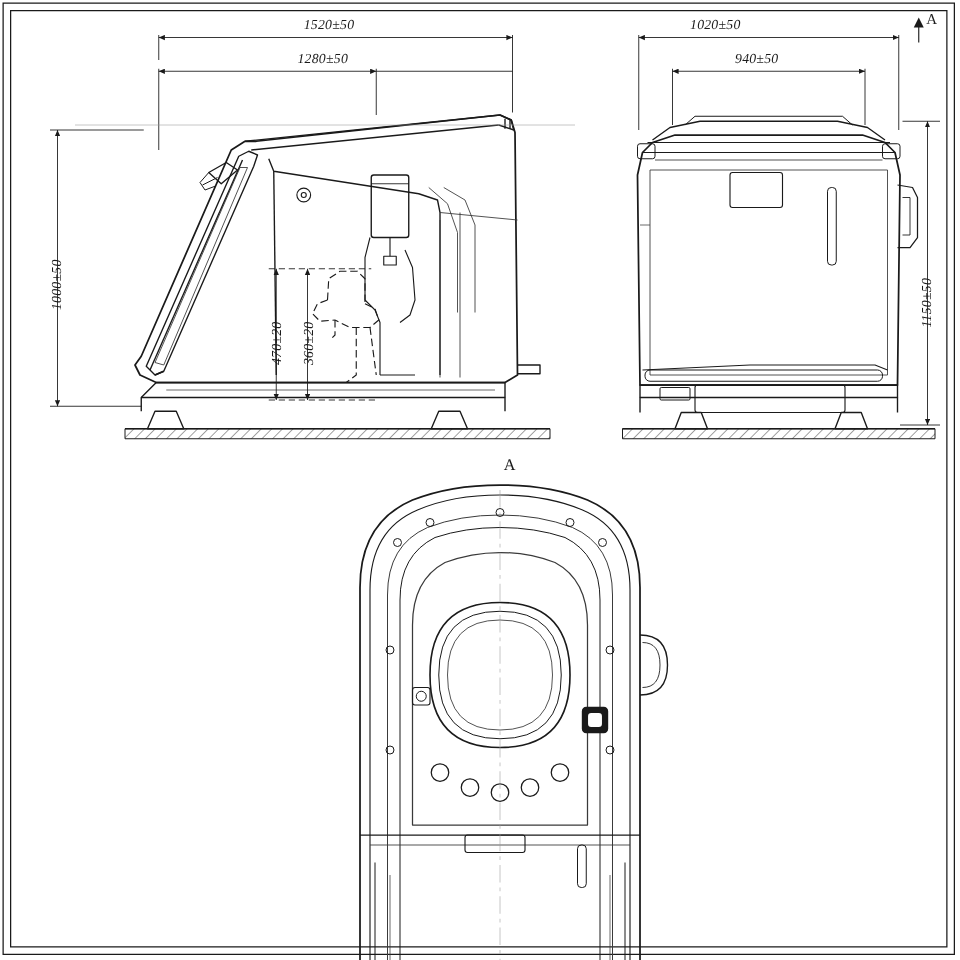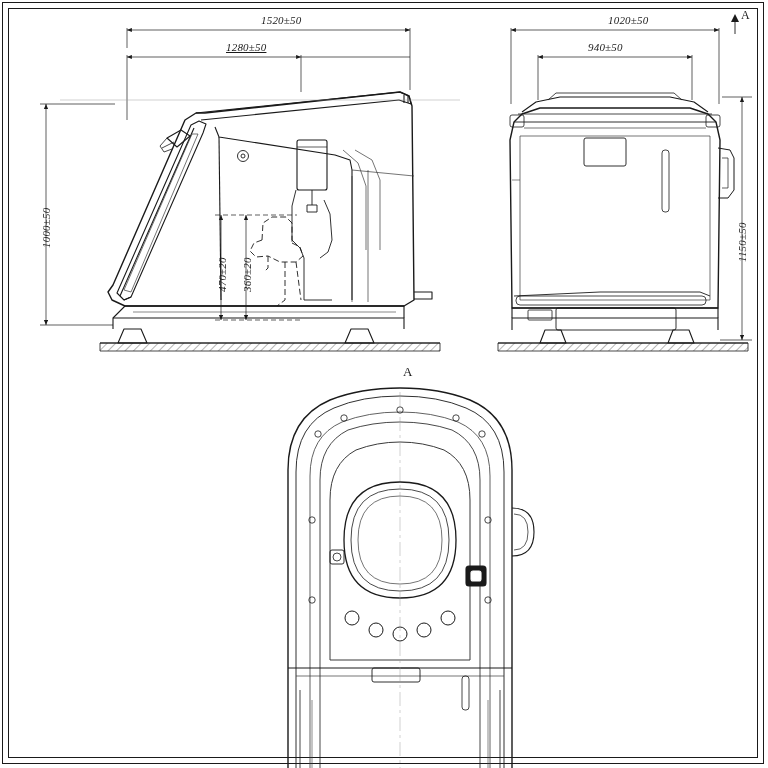--- a/index.html
+++ b/index.html
@@ -283,26 +283,26 @@
       <path d="M500,690 L500,768" stroke-width="0.8"></path>
       <rect x="372" y="668" width="48" height="14" rx="2" stroke-width="0.9"></rect>
       <rect x="462" y="676" width="7" height="34" rx="3" stroke-width="0.8"></rect>
       <path d="M312,700 L312,768" stroke-width="0.6" stroke="#3a3a3a"></path>
       <path d="M488,700 L488,768" stroke-width="0.6" stroke="#3a3a3a"></path>
 
       <path d="M400,392 L400,768" stroke-width="0.45" stroke="#9a9a9a" stroke-dasharray="14 4 3 4"></path>
     </g>
   </svg>
 
-  <div class="dim-label" style="left:243px; top:14px;margin-left:18px;">1520±50</div>
-  <div class="dim-label" style="left:226px; top:41px;text-decoration:underline;">1280±50</div>
+  <div class="dim-label" style="left:243px; top:14px;">1520±50</div>
+  <div class="dim-label" style="left:238px; top:41px;">1280±50</div>
   <div class="dim-label vert" style="left:40px; top:248px;">1000±50</div>
   <div class="dim-label vert" style="left:216px; top:292px;">470±20</div>
   <div class="dim-label vert" style="left:241px; top:292px;">360±20</div>
 
-  <div class="dim-label" style="left:608px; top:14px;">1020±50</div>
+  <div class="dim-label" style="left:552px; top:14px;">1020±50</div>
   <div class="dim-label" style="left:588px; top:41px;text-align:center;">940±50</div>
   <div class="dim-label vert" style="left:736px; top:262px;">1150±50</div>
 
   <div class="view-letter" style="left:403px; top:364px;">A</div>
   <div class="view-letter arrowmark" style="left:741px; top:8px;">A</div>
 
 </div>
 
 </body></html>

